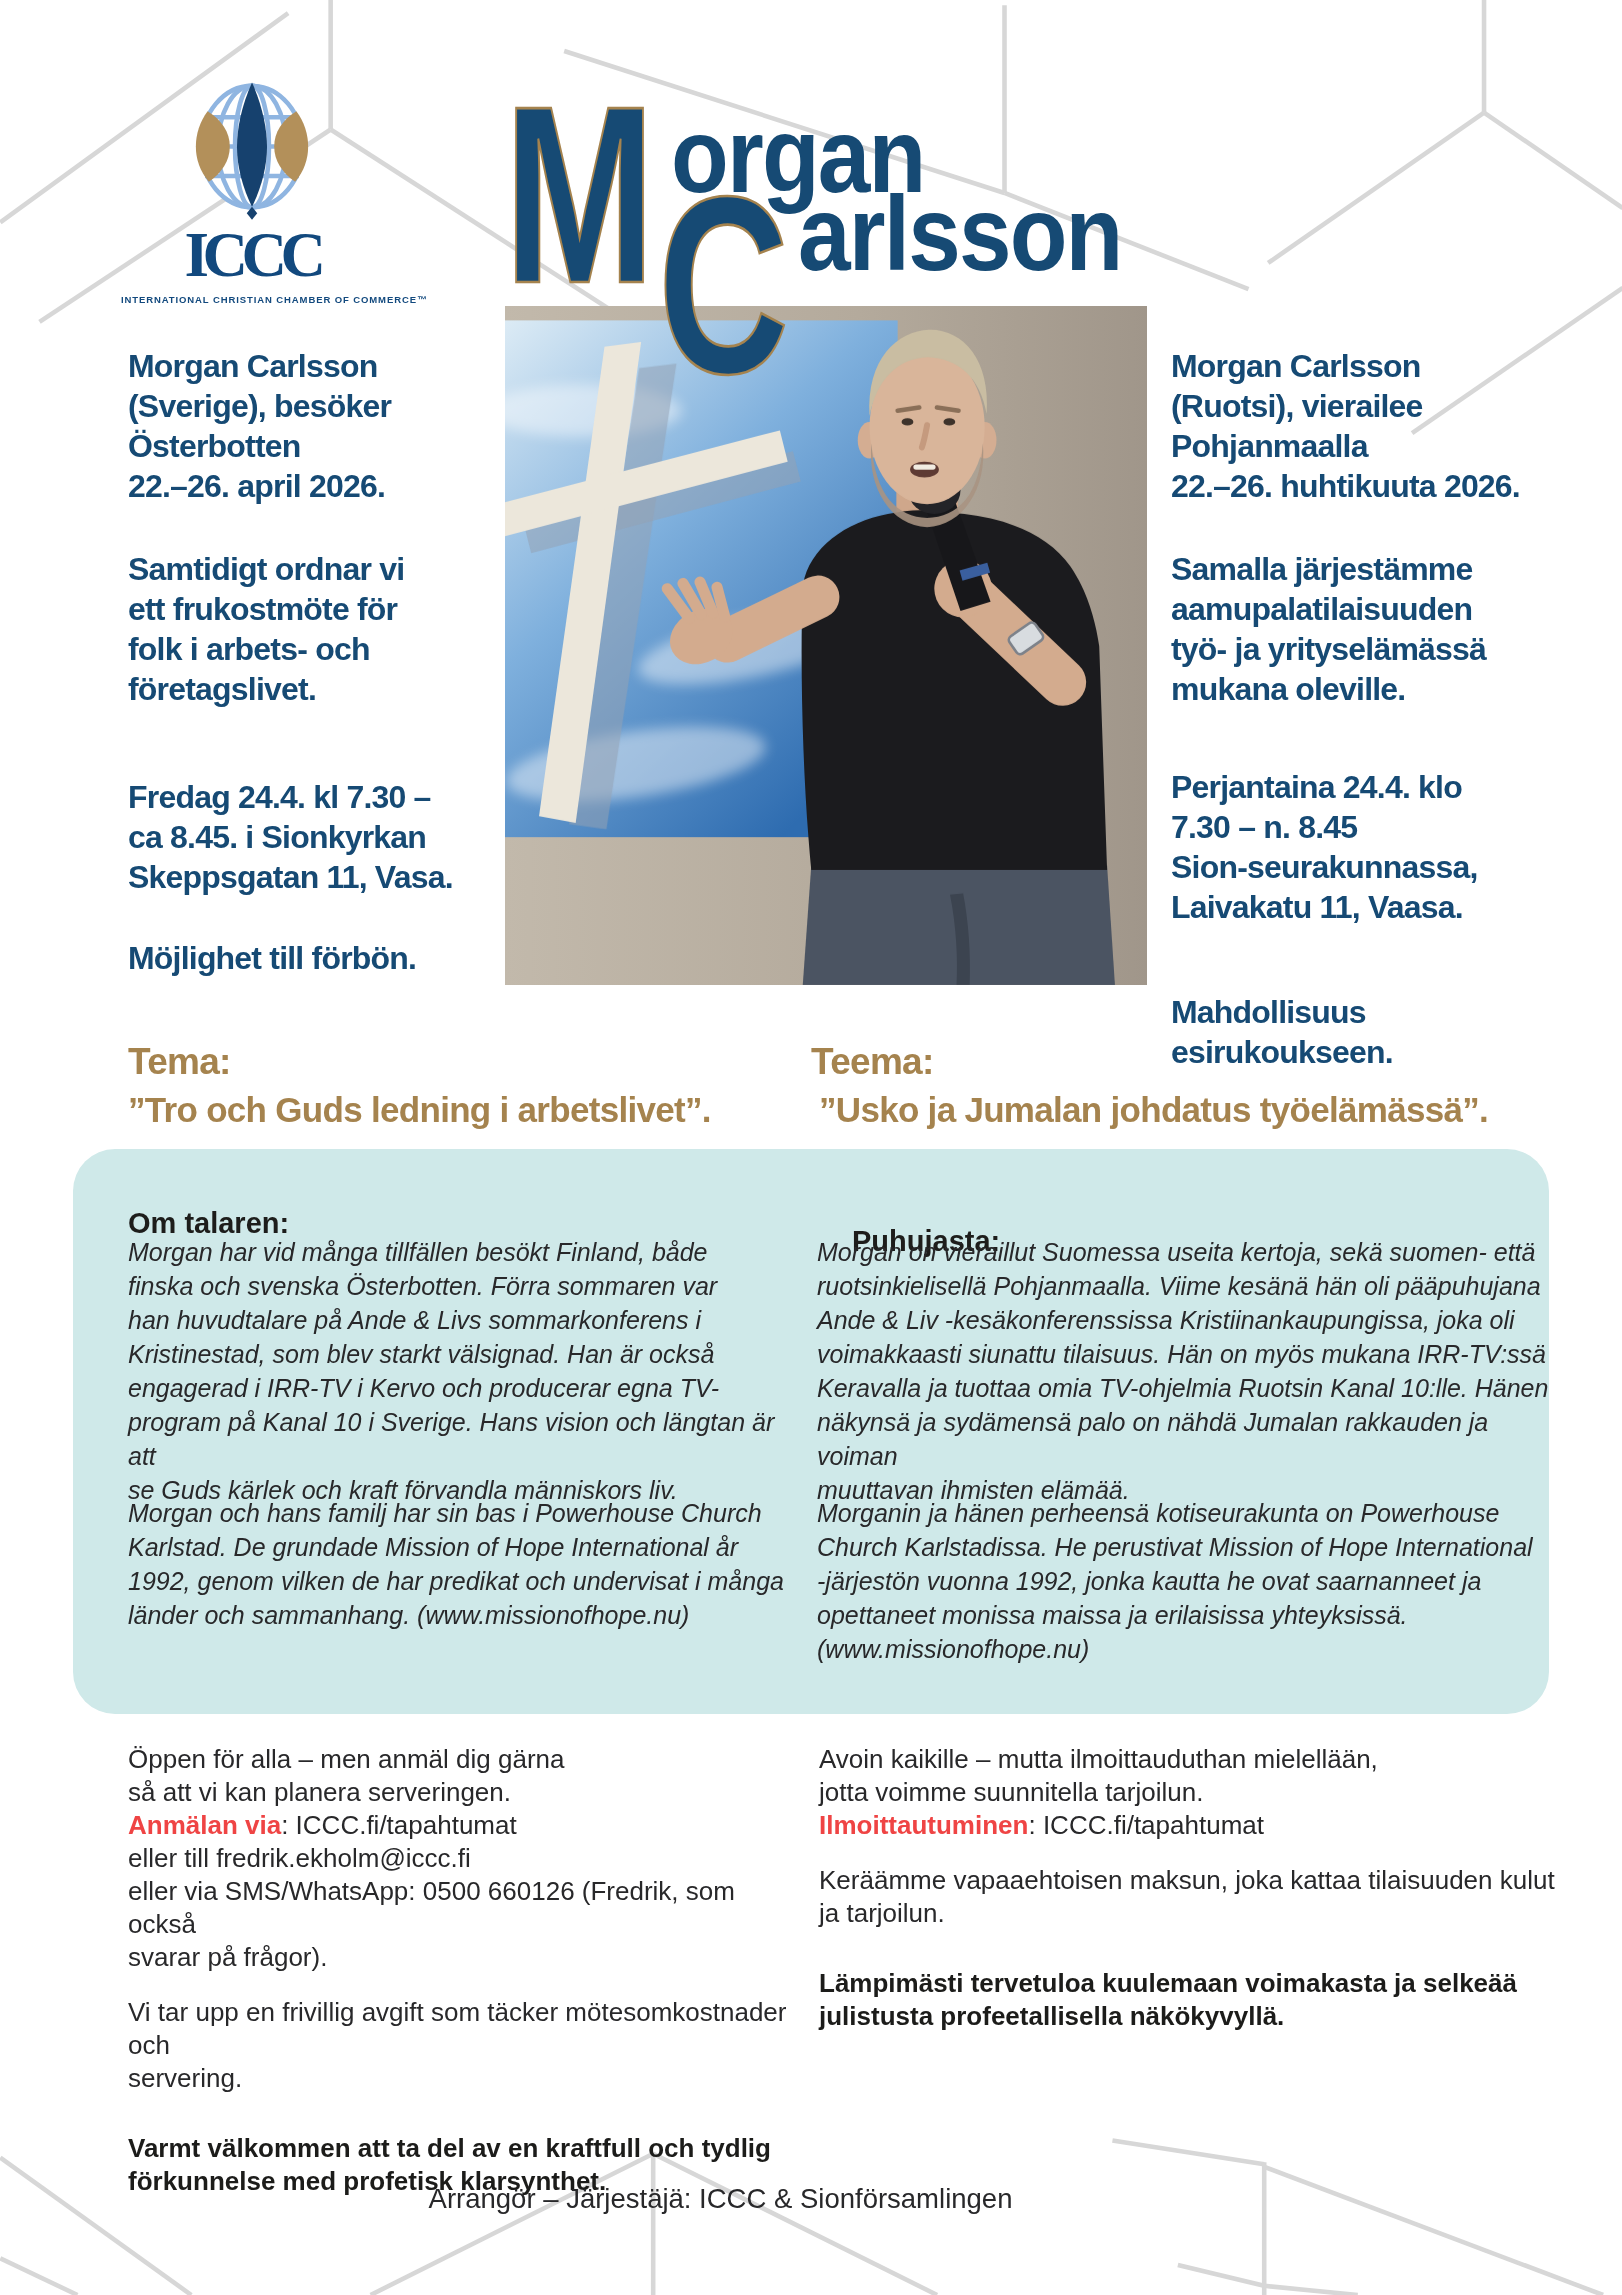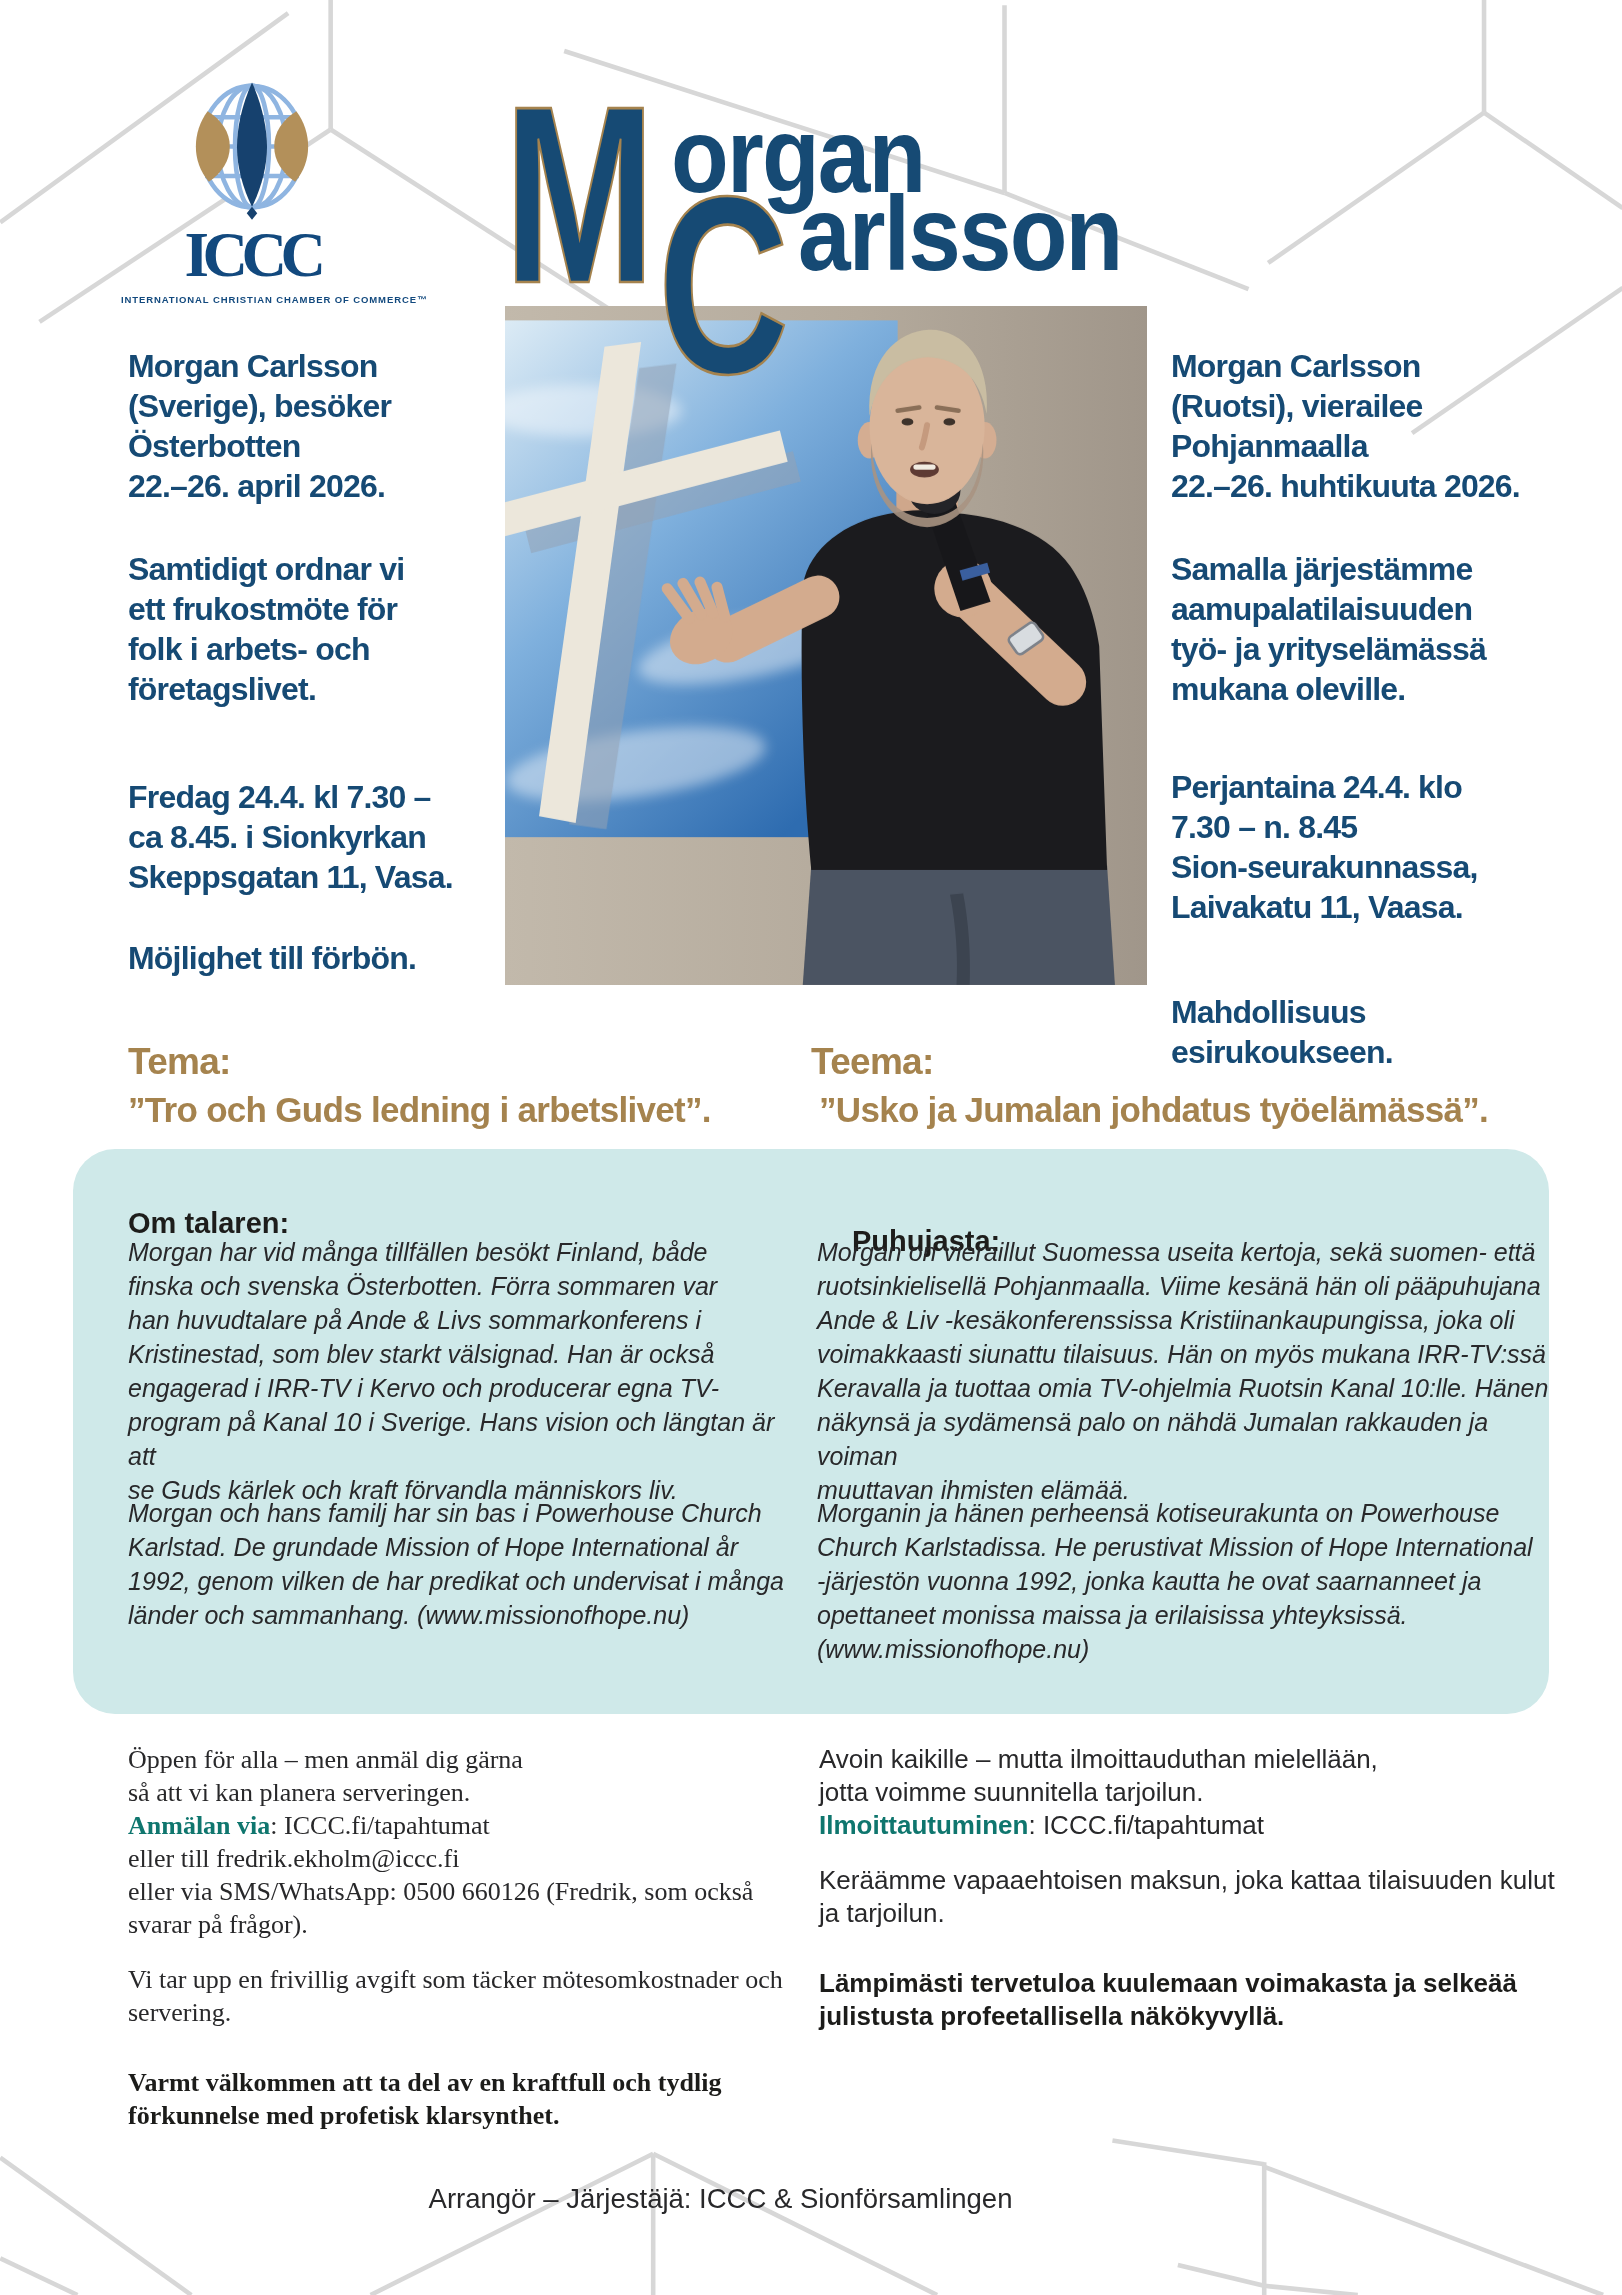--- a/index.html
+++ b/index.html
@@ -67,26 +67,26 @@
   .about-p{position:absolute;font-size:25px;line-height:34px;color:var(--ink);
            white-space:pre-line;z-index:2;font-style:italic;}
   #about-sv-p1{left:128px;top:1235px;width:667px;}
   #about-sv-p2{left:128px;top:1496px;width:667px;}
   #about-fi-p1{left:817px;top:1235px;width:733px;}
   #about-fi-p2{left:817px;top:1496px;width:733px;}
 
   
   .info-col{position:absolute;top:1743px;font-size:26px;line-height:33px;
             color:var(--ink);z-index:2;}
-  #info-sv{left:128px;width:674px;font-family:Liberation Serif, serif;}
+  #info-sv{left:128px;width:674px;}
   #info-fi{left:819px;width:759px;}
   .info-col .pre{white-space:pre-line;}
   .info-col .gap1{margin-top:22px;}
   .info-col .gap2{margin-top:37px;font-weight:700;color:#1c1c1a;}
-  .signup b{font-weight:700;color:#0f766e;}
+  .signup b{font-weight:700;color:#ef4444;}
 
   
   .footer{position:absolute;left:0;top:2183px;width:1441px;text-align:center;
           font-size:27.5px;color:var(--ink);z-index:2;}
 </style>
 </head>
 <body>
 
 <div id="page">
 

